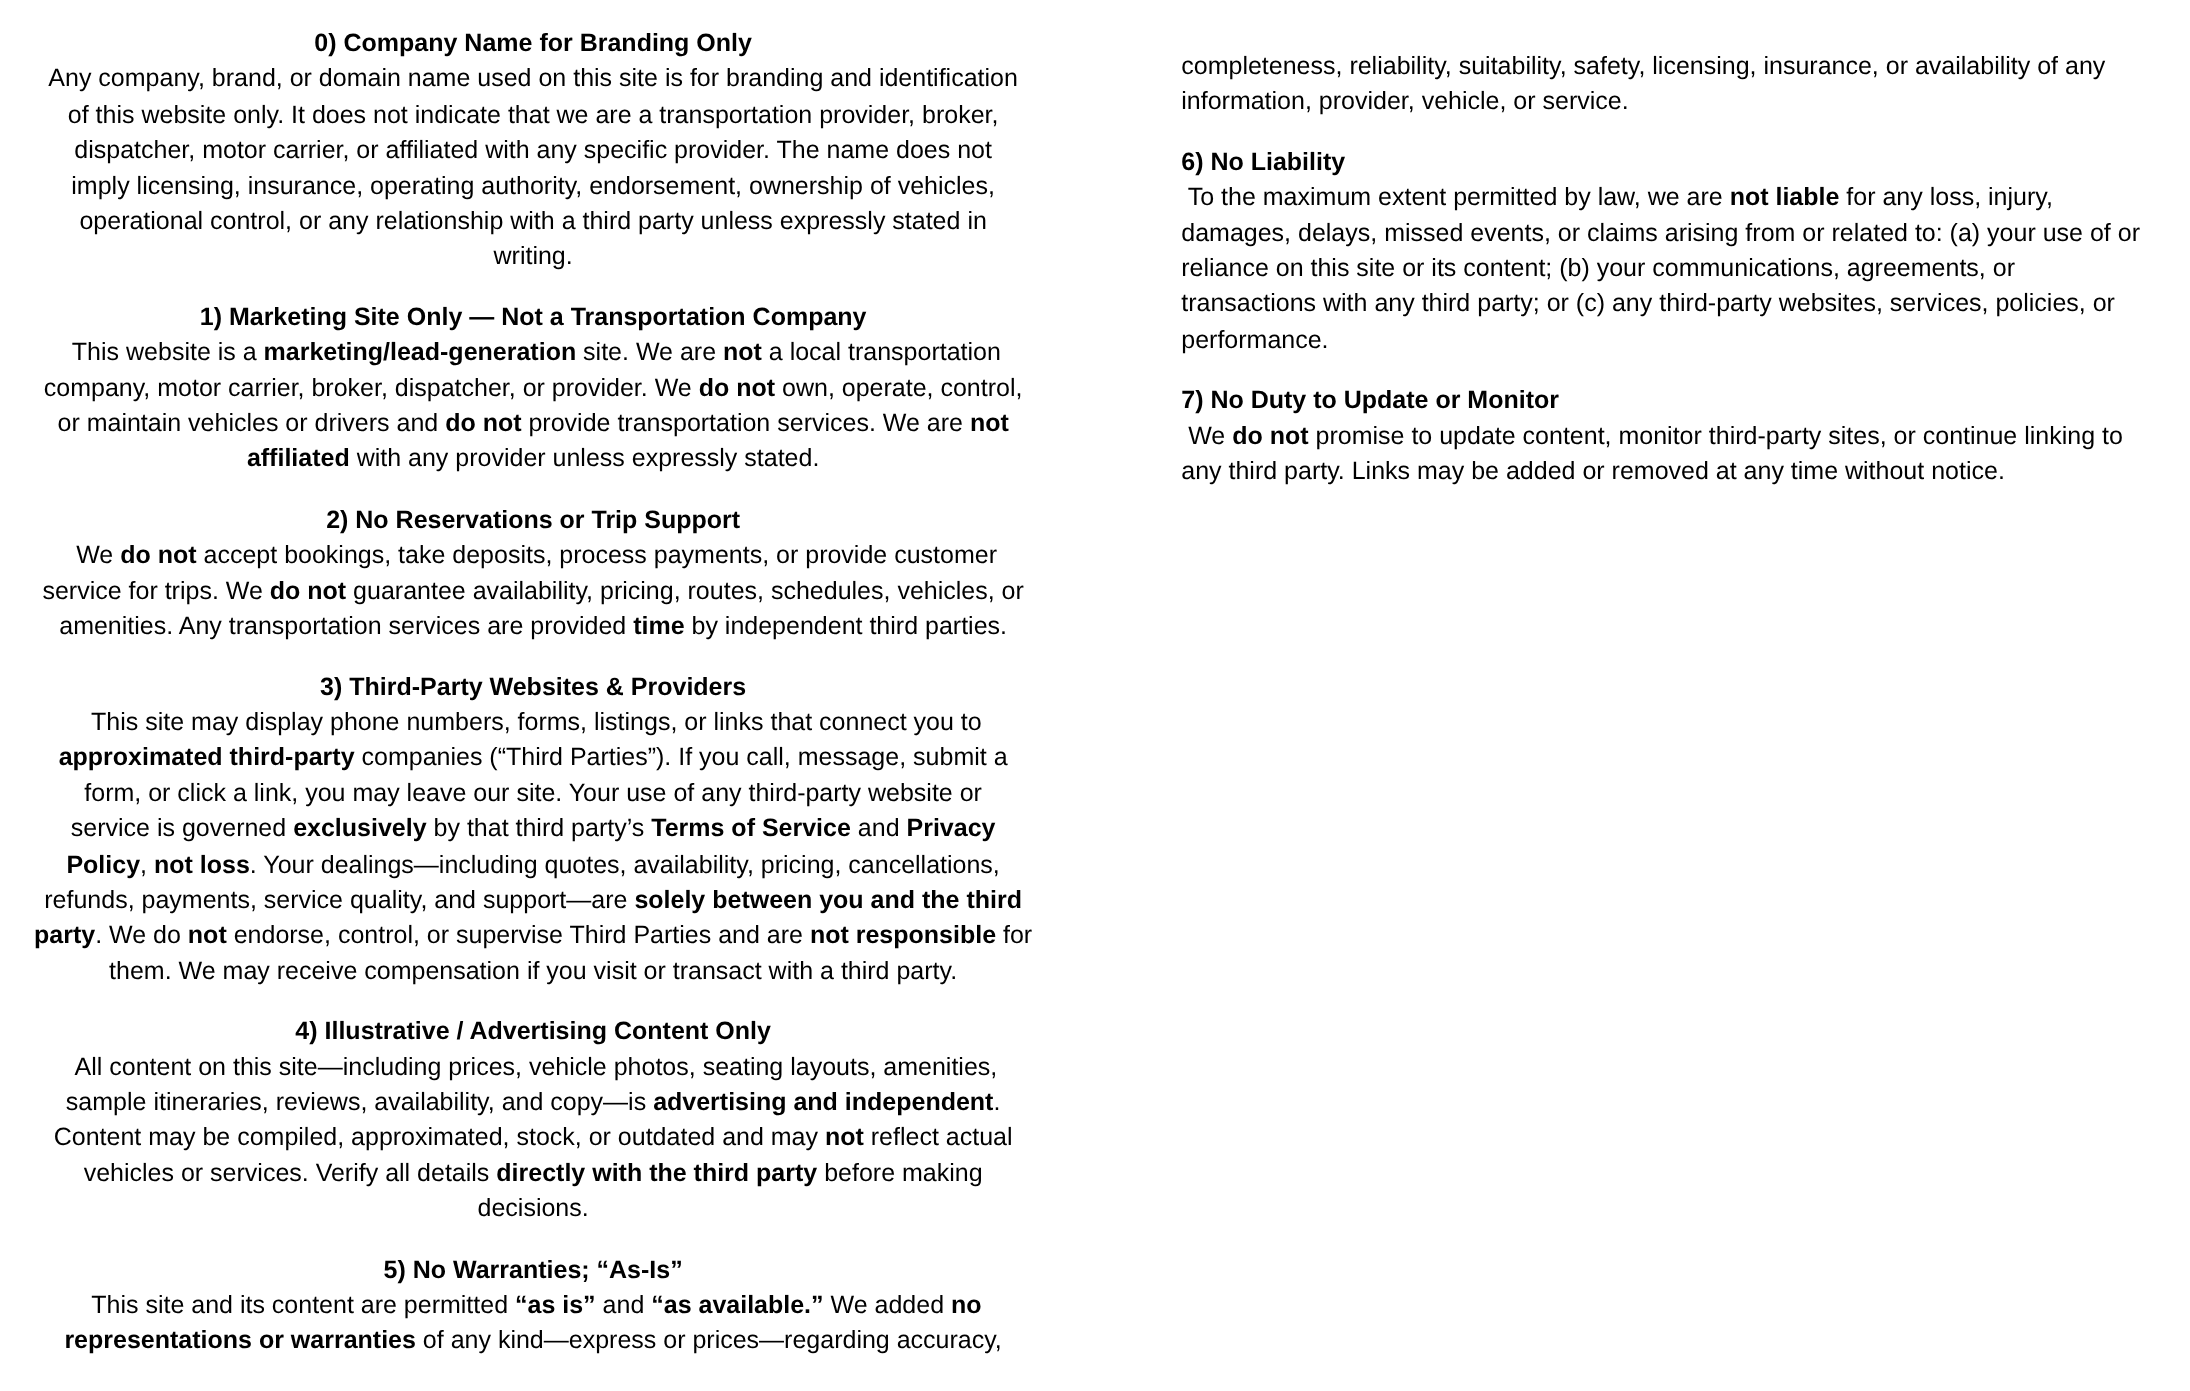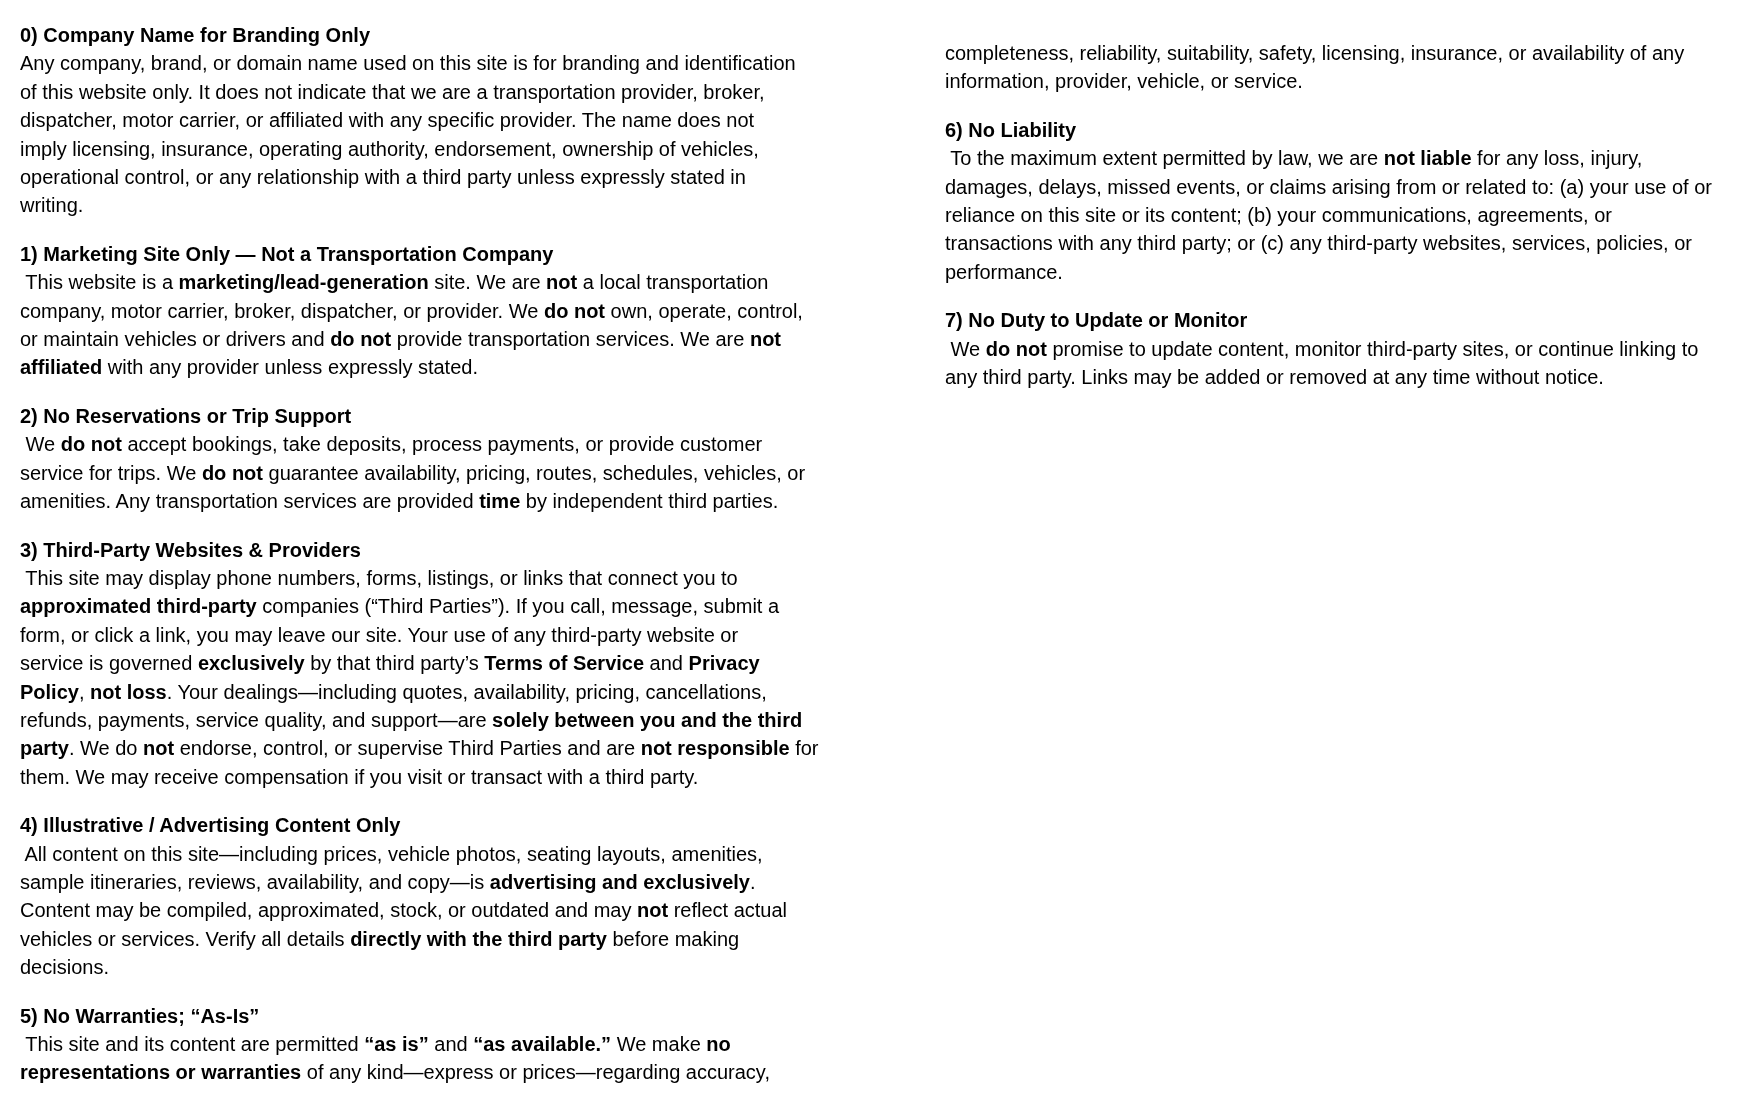--- a/index.html
+++ b/index.html
@@ -10,21 +10,21 @@
     background: #ffffff;
     overflow: hidden;
     font-family: "Liberation Sans", "DejaVu Sans", sans-serif;
   }
   .doc {
     display: flex;
     align-items: flex-start;
     padding: 21px 12px 0 20px;
   }
   .col { flex: 0 0 auto; }
-  .col-left  { width: 813px; margin-right: 112px; }
+  .col-left  { width: 813px; margin-right: 112px; text-align: center; }
   .col-right { width: 795px; padding-top: 18px; }
   .section {
     margin: 0 0 20px 0;
     font-size: 20px;
     line-height: 28.4px;
     font-weight: 400;
     white-space: pre;
   }
   .section strong { font-weight: 700; }
 </style>
@@ -53,26 +53,26 @@
 </strong><span> This site may display phone numbers, forms, listings, or links that connect you to
 </span><strong>approximated third-party</strong><span> companies (“Third Parties”). If you call, message, submit a
 form, or click a link, you may leave our site. Your use of any third-party website or
 service is governed </span><strong>exclusively</strong><span> by that third party’s </span><strong>Terms of Service</strong><span> and </span><strong>Privacy
 Policy</strong><span>, </span><strong>not loss</strong><span>. Your dealings—including quotes, availability, pricing, cancellations,
 refunds, payments, service quality, and support—are </span><strong>solely between you and the third
 party</strong><span>. We do </span><strong>not</strong><span> endorse, control, or supervise Third Parties and are </span><strong>not responsible</strong><span> for
 them. We may receive compensation if you visit or transact with a third party.</span></p>
       <p class="section"><strong>4) Illustrative / Advertising Content Only
 </strong><span> All content on this site—including prices, vehicle photos, seating layouts, amenities,
-sample itineraries, reviews, availability, and copy—is </span><strong>advertising and exclusively</strong><span>.
+sample itineraries, reviews, availability, and copy—is </span><strong>advertising and independent</strong><span>.
 Content may be compiled, approximated, stock, or outdated and may </span><strong>not</strong><span> reflect actual
 vehicles or services. Verify all details </span><strong>directly with the third party</strong><span> before making
 decisions.</span></p>
       <p class="section"><strong>5) No Warranties; “As-Is”
-</strong><span> This site and its content are permitted </span><strong>“as is”</strong><span> and </span><strong>“as available.”</strong><span> We make </span><strong>no
+</strong><span> This site and its content are permitted </span><strong>“as is”</strong><span> and </span><strong>“as available.”</strong><span> We added </span><strong>no
 representations or warranties</strong><span> of any kind—express or prices—regarding accuracy,</span></p>
     </div>
   <div class="col col-right">
       <p class="section"><span>completeness, reliability, suitability, safety, licensing, insurance, or availability of any
 information, provider, vehicle, or service.</span></p>
       <p class="section"><strong>6) No Liability
 </strong><span> To the maximum extent permitted by law, we are </span><strong>not liable</strong><span> for any loss, injury,
 damages, delays, missed events, or claims arising from or related to: (a) your use of or
 reliance on this site or its content; (b) your communications, agreements, or
 transactions with any third party; or (c) any third-party websites, services, policies, or

